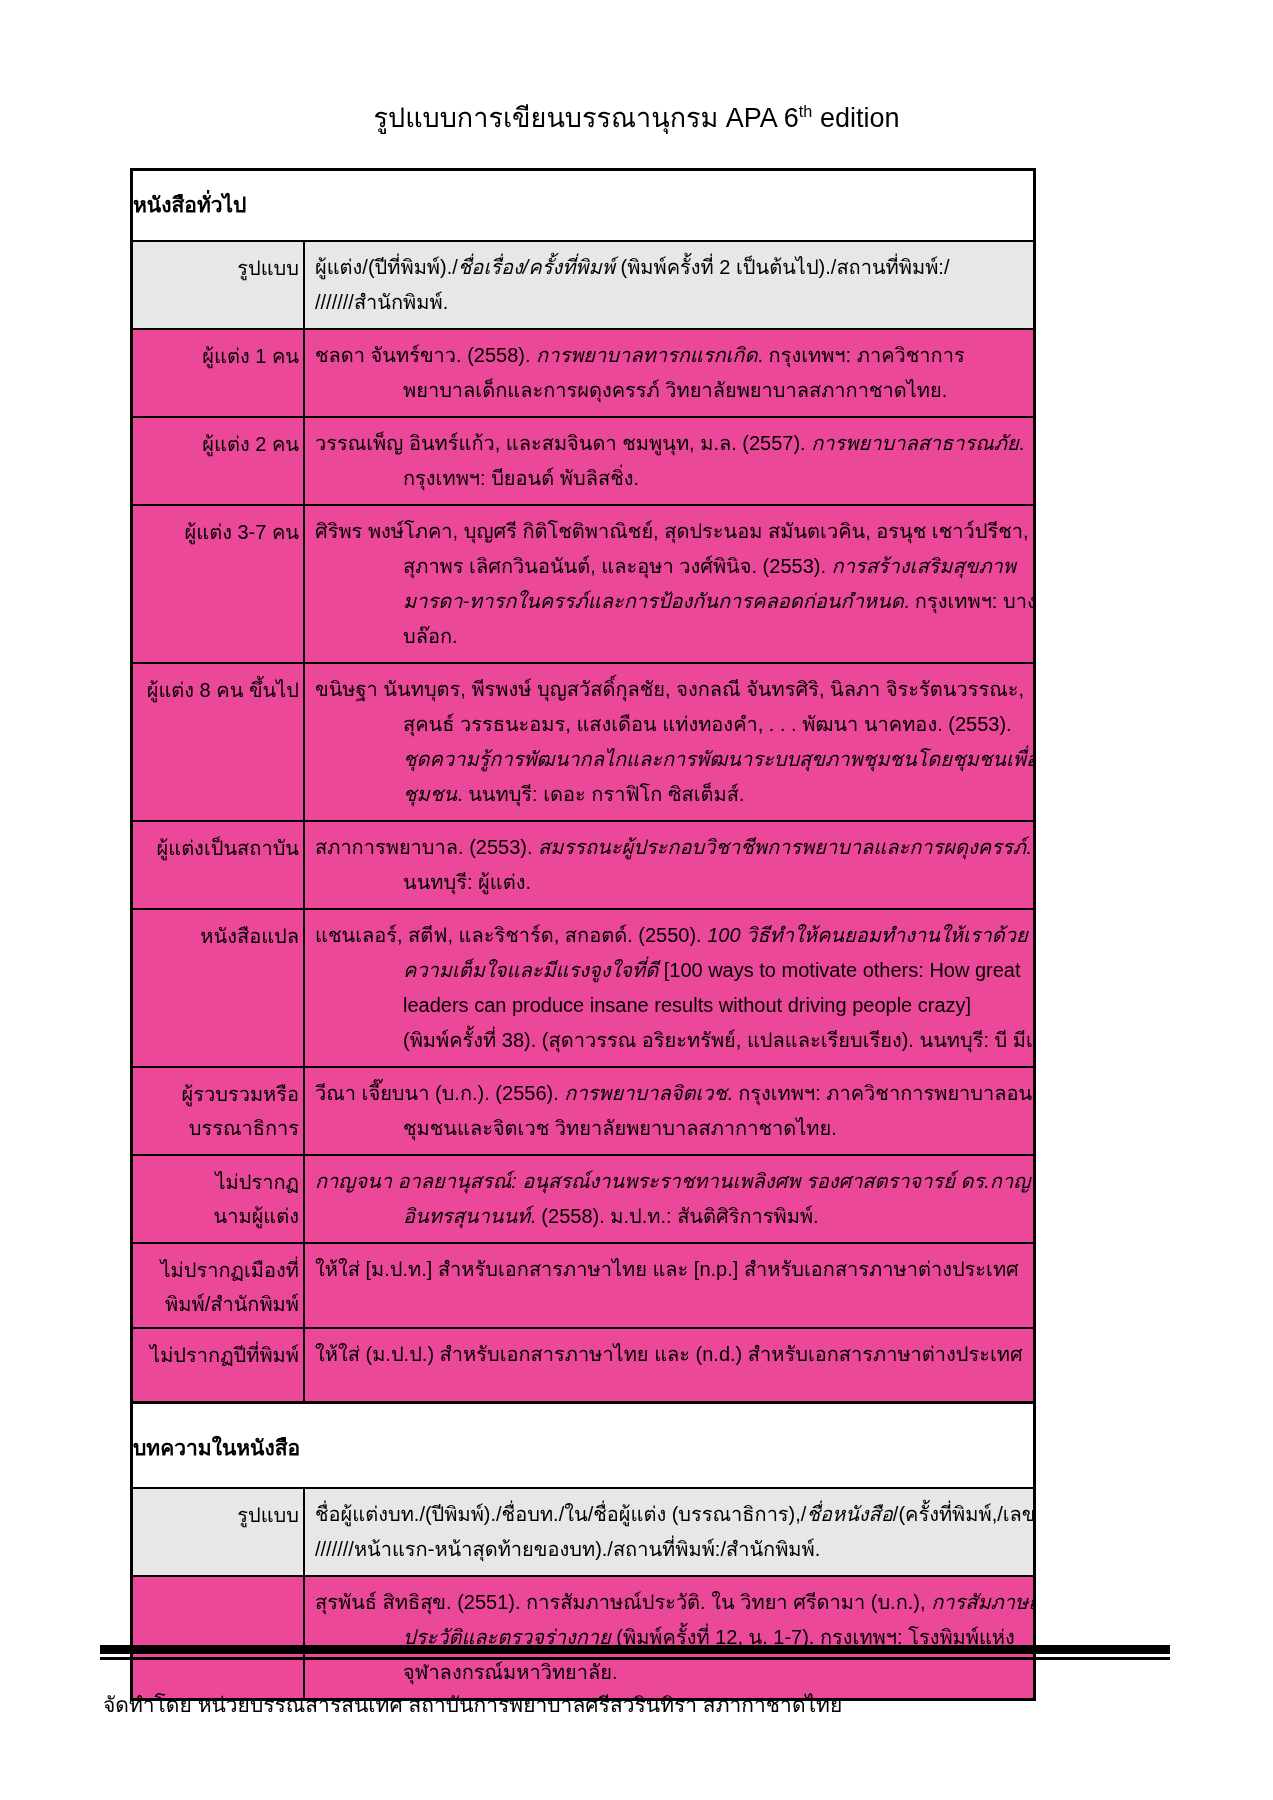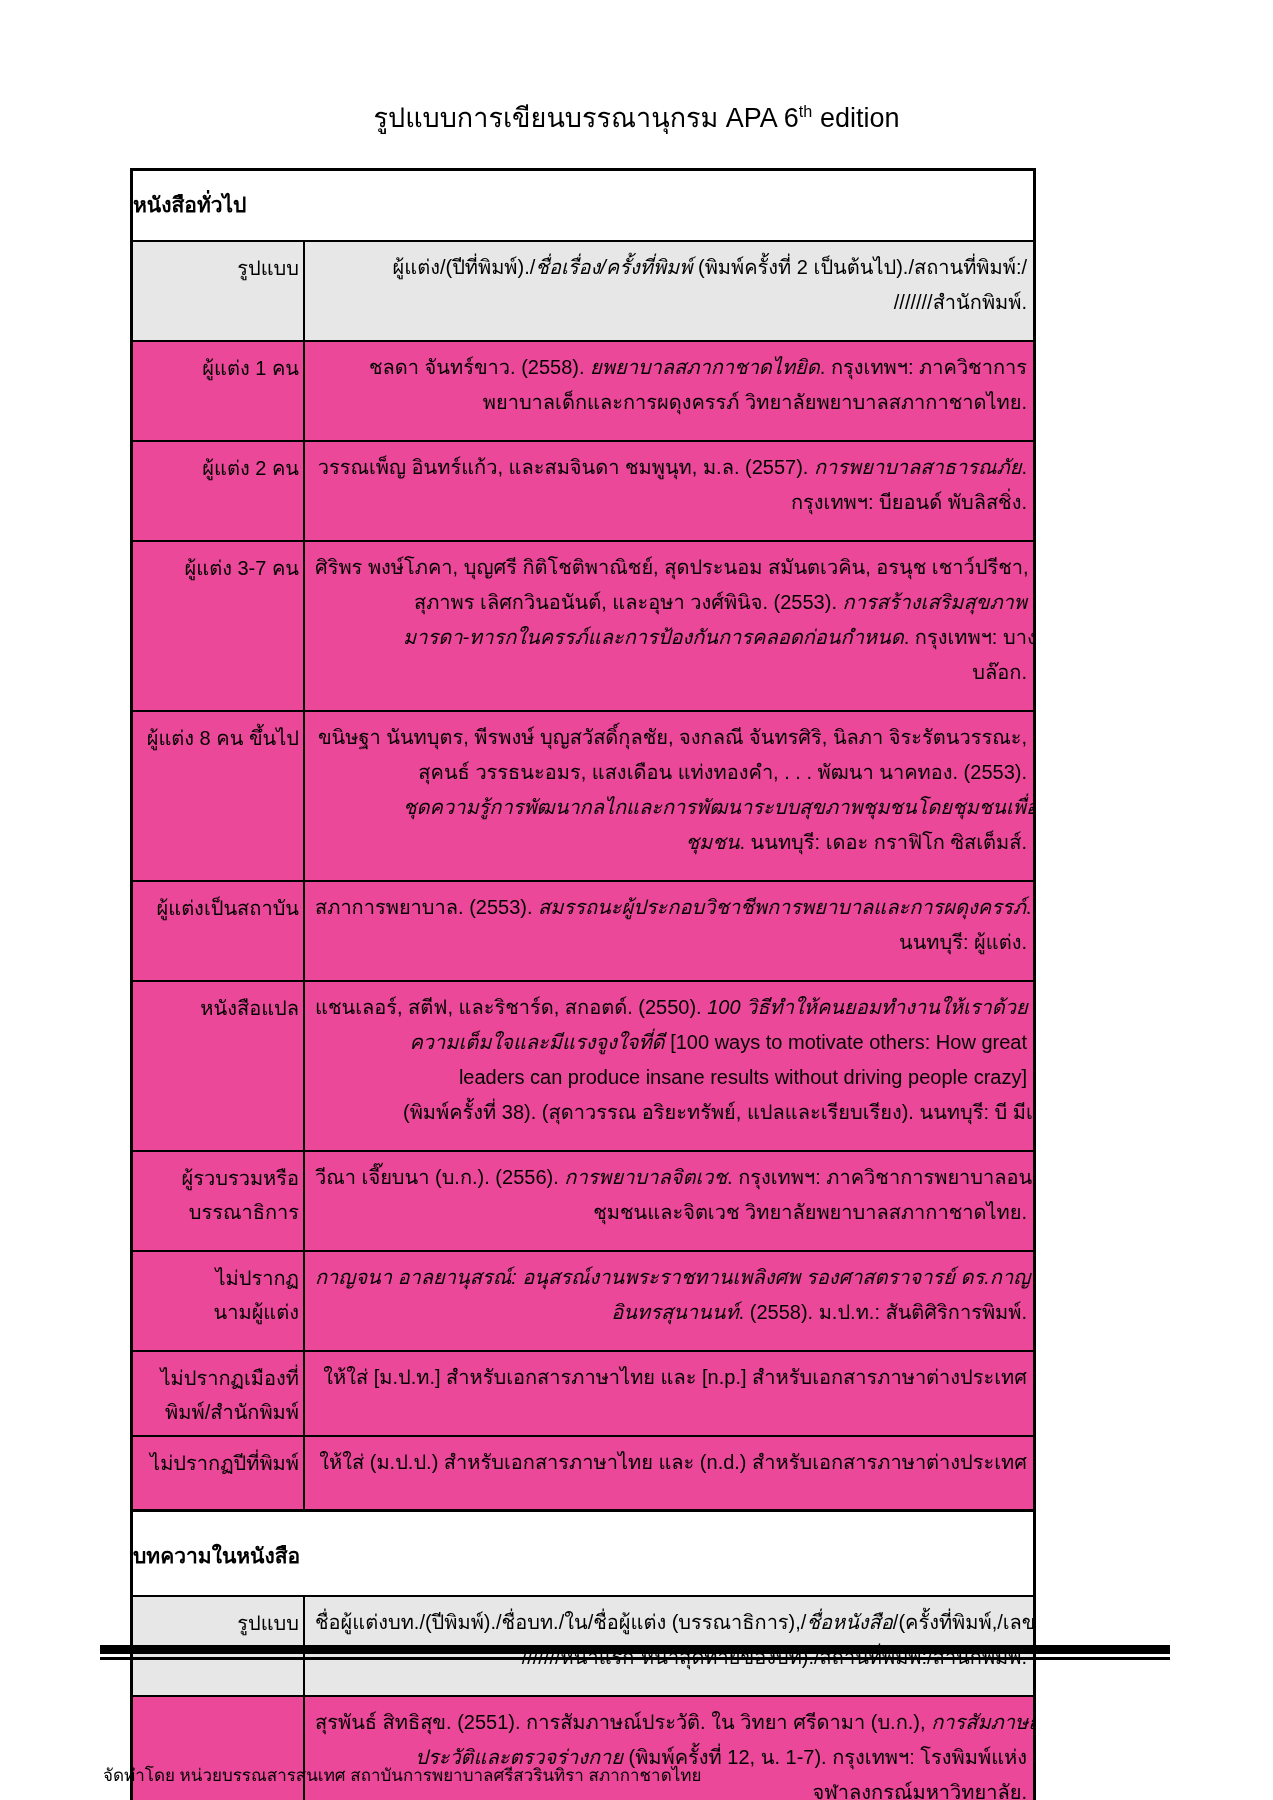--- a/index.html
+++ b/index.html
@@ -61,43 +61,42 @@
     border-right: 2px solid #000;
     padding: 9px 4px 6px 10px;
     font-size: 20px;
     line-height: 34px;
     white-space: pre;
     box-sizing: border-box;
     text-align: right;
   }
   .content-cell {
     flex: 1;
-    padding: 8px 6px 20px 10px;
+    padding: 8px 6px 8px 10px;
     font-size: 20px;
     line-height: 35px;
     overflow: hidden;
-    text-align: right;
   }
   .cit-line { white-space: nowrap; }
   .cit-line.ind { padding-left: 88px; }
   .it { font-style: italic; }
 
   .footer-rule {
     position: absolute;
     left: 100px;
     top: 1645px;
     width: 1070px;
   }
   .rule-thick { height: 9px; background: #000; }
   .rule-thin  { height: 3px; background: #000; margin-top: 3px; }
   .footer {
     position: absolute;
     left: 103px;
-    top: 1761px;
-    font-size: 17px;
+    top: 1688px;
+    font-size: 21px;
   }
 </style>
 </head>
 <body>
 
 <div class="page">
 
   <h1 class="title"><span>รูปแบบการเขียนบรรณานุกรม APA 6</span><sup>th</sup><span> edition</span></h1>
 
   <div class="apa-table" id="apa-table">
@@ -105,21 +104,21 @@
       <div class="t-row shaded">
         <div class="label-cell">รูปแบบ</div>
         <div class="content-cell">
           <div class="cit-line"><span>ผู้แต่ง/(ปีที่พิมพ์)./</span><span class="it">ชื่อเรื่อง/ครั้งที่พิมพ์</span><span> (พิมพ์ครั้งที่ 2 เป็นต้นไป)./สถานที่พิมพ์:/</span></div>
           <div class="cit-line"><span>///////สำนักพิมพ์.</span></div>
         </div>
       </div>
       <div class="t-row">
         <div class="label-cell">ผู้แต่ง 1 คน</div>
         <div class="content-cell">
-          <div class="cit-line"><span>ชลดา จันทร์ขาว. (2558). </span><span class="it">ยพยาบาลสภากาชาดไทยิด</span><span>. กรุงเทพฯ: ภาควิชาการ</span></div>
+          <div class="cit-line"><span>ชลดา จันทร์ขาว. (2558). </span><span class="it">การพยาบาลทารกแรกเกิด</span><span>. กรุงเทพฯ: ภาควิชาการ</span></div>
           <div class="cit-line ind"><span>พยาบาลเด็กและการผดุงครรภ์ วิทยาลัยพยาบาลสภากาชาดไทย.</span></div>
         </div>
       </div>
       <div class="t-row">
         <div class="label-cell">ผู้แต่ง 2 คน</div>
         <div class="content-cell">
           <div class="cit-line"><span>วรรณเพ็ญ อินทร์แก้ว, และสมจินดา ชมพูนุท, ม.ล. (2557). </span><span class="it">การพยาบาลสาธารณภัย</span><span>.</span></div>
           <div class="cit-line ind"><span>กรุงเทพฯ: บียอนด์ พับลิสชิ่ง.</span></div>
         </div>
       </div>

